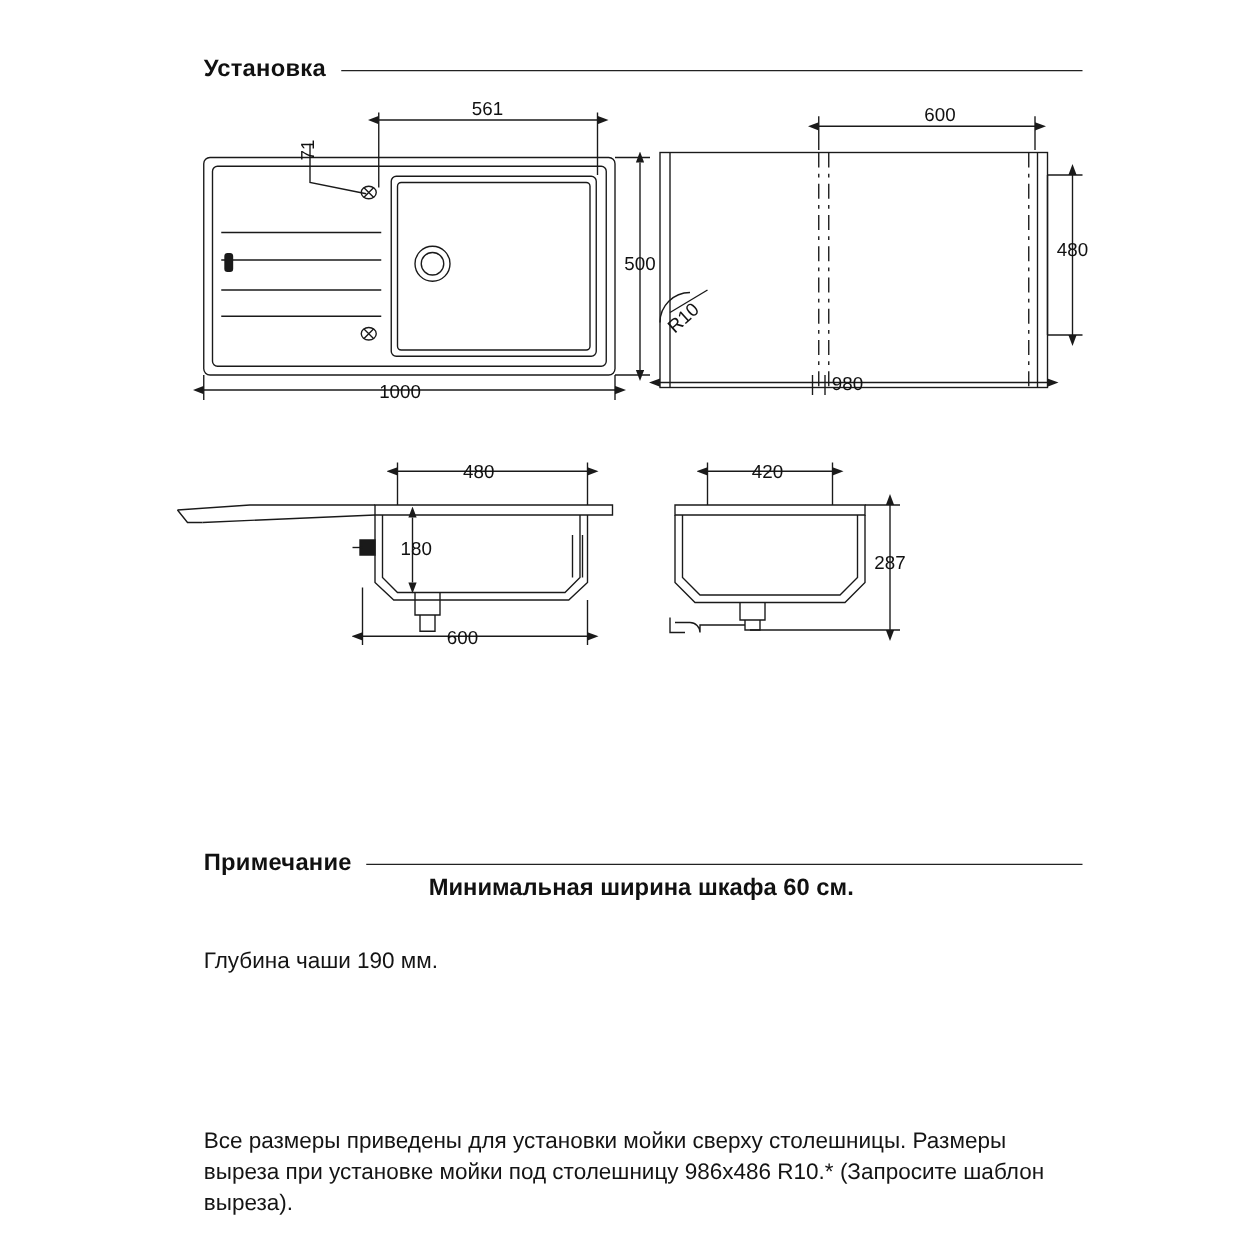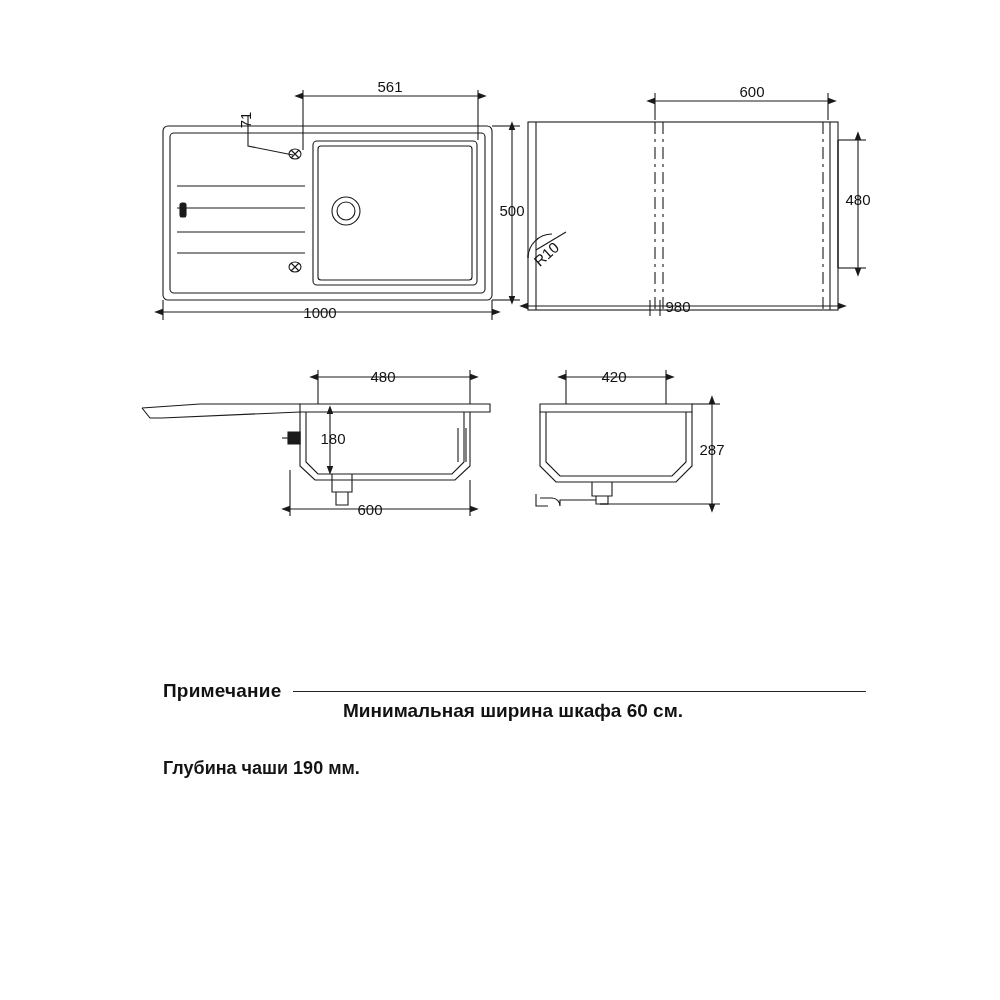--- a/index.html
+++ b/index.html
@@ -61,31 +61,34 @@
     top: 700px;
     font-size: 19px;
     font-weight: bold;
     color: #111;
     text-align: center;
   }
   .note-line {
     font-size: 18px;
     line-height: 25px;
     color: #141414;
-    font-weight: bold;
   }
   #note-1 { top: 756px; }
   #note-2 { top: 812px; }
   #note-3 { top: 900px; }
 </style>
 </head>
 <body>
 
 <div class="page">
 
+  <div class="section-head" id="head-install">
+    <span class="title">Установка</span>
+    <span class="rule"></span>
+  </div>
 
   <svg class="draw" width="1000" height="640" viewBox="0 0 1000 640">
     <defs>
       <marker id="arrL" markerWidth="9" markerHeight="9" refX="8" refY="3" orient="auto" markerUnits="strokeWidth">
         <path d="M8,0 L8,6 L0,3 z" fill="#1a1a1a"></path>
       </marker>
       <marker id="arrR" markerWidth="9" markerHeight="9" refX="1" refY="3" orient="auto" markerUnits="strokeWidth">
         <path d="M1,0 L1,6 L9,3 z" fill="#1a1a1a"></path>
       </marker>
     </defs>
@@ -225,14 +228,15 @@
     </g>
   </svg>
 
   <div class="section-head" id="head-note">
     <span class="title">Примечание</span>
     <span class="rule"></span>
   </div>
 
   <div class="note-block note-strong">Минимальная ширина шкафа 60 см.</div>
   <div class="note-block note-line" id="note-1">Глубина чаши 190 мм.</div>
+  <div class="note-block note-line" id="note-3">Все размеры приведены для установки мойки сверху столешницы. Размеры выреза при установке мойки под столешницу 986x486 R10.* (Запросите шаблон выреза).</div>
 
 </div>
 
 </body></html>

